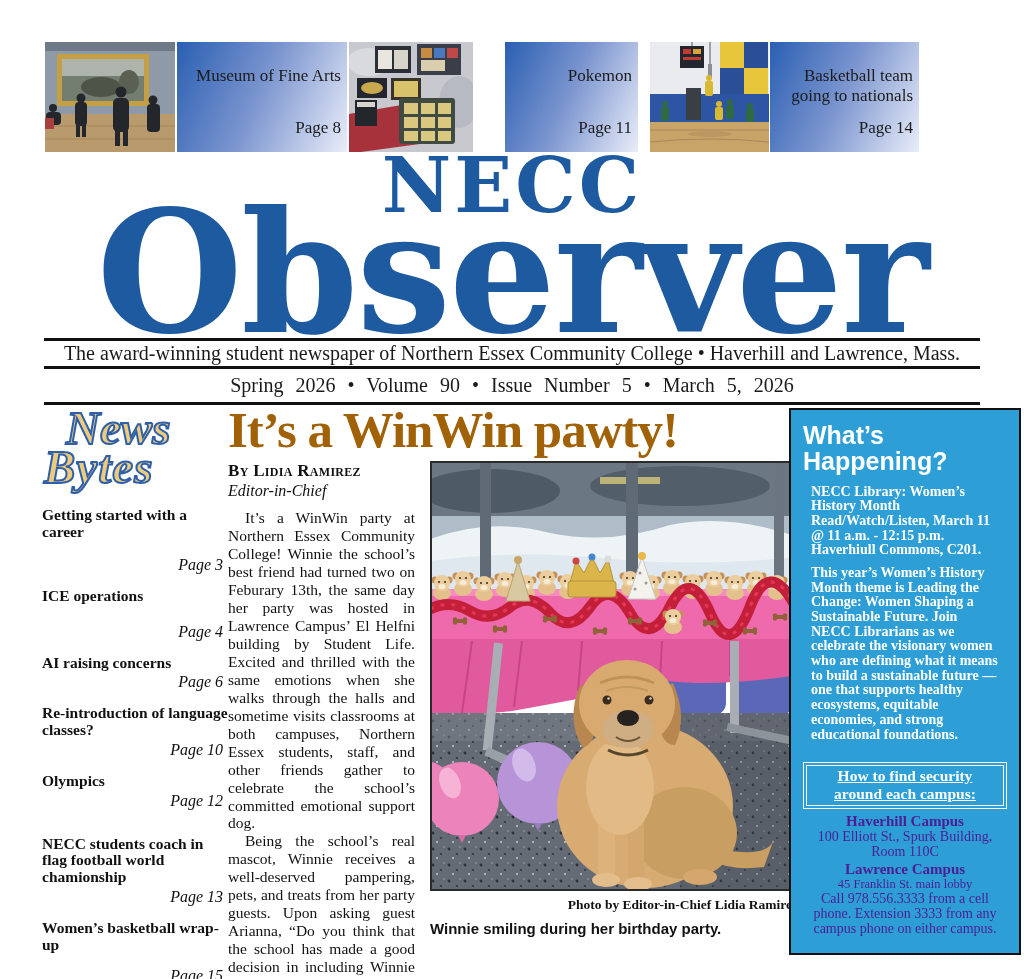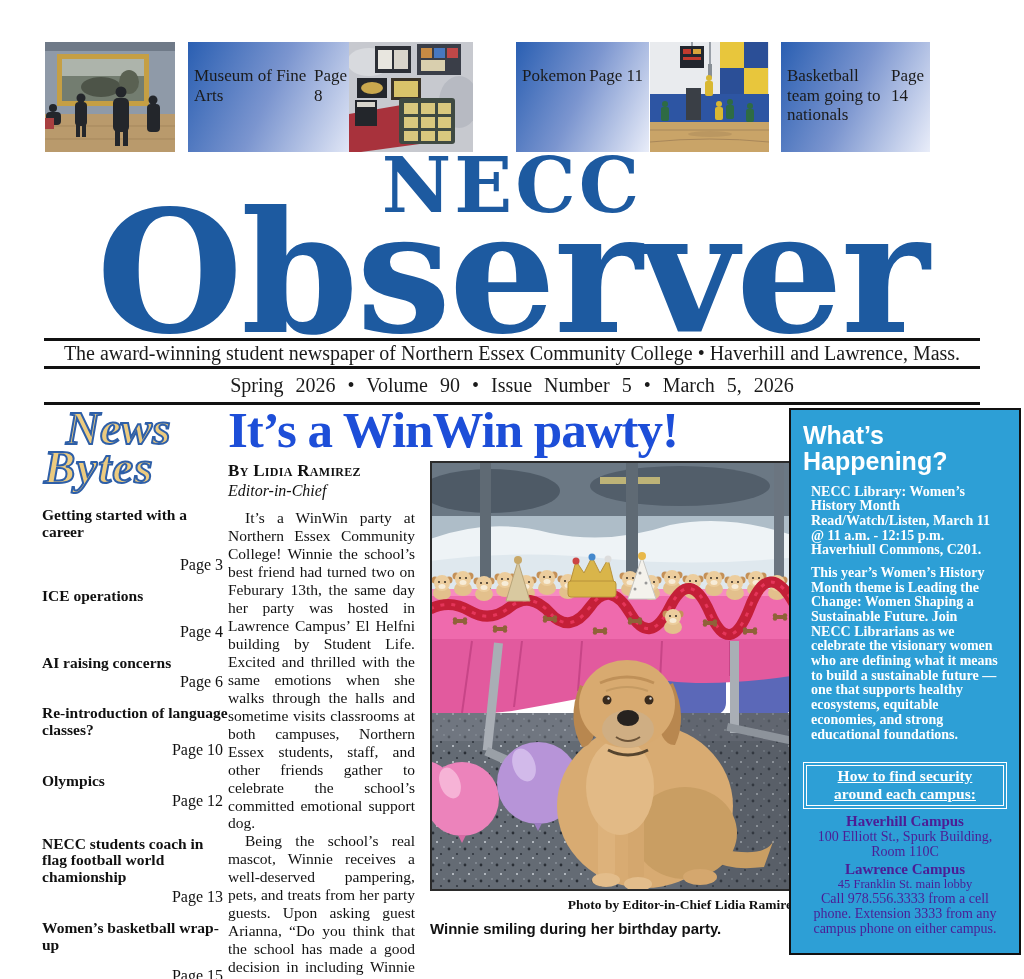--- a/index.html
+++ b/index.html
@@ -4,23 +4,23 @@
 <style>
   html,body{margin:0;padding:0;background:#fff;}
   .page{position:relative;width:1024px;height:979px;background:#fff;overflow:hidden;
         font-family:"Liberation Serif", serif;color:#111;}
 
   
   .banner{position:absolute;top:42px;left:0;width:1024px;height:110px;}
   .cell{position:absolute;top:0;height:110px;overflow:hidden;}
   .cell svg{display:block;width:100%;height:100%;}
   .teaser{background:linear-gradient(115deg,#2a5fb2 0%,#7b95cf 48%,#e9edf9 100%);
-          display:flex;justify-content:space-between;
-          box-sizing:border-box;padding:24px 6px 12px;text-align:left;
-          font-size:17px;color:#1b1b1b;line-height:1.15;margin-left:11px;}
+          display:flex;flex-direction:column;justify-content:space-between;
+          box-sizing:border-box;padding:24px 6px 12px;text-align:right;
+          font-size:17px;color:#1b1b1b;line-height:1.15;}
   .teaser .t-page{padding-bottom:2px;}
 
   
   .masthead{position:absolute;top:150px;left:0;width:1024px;text-align:center;
             color:#1d5aa0;font-family:"DejaVu Serif", serif;font-weight:bold;}
   .necc{font-size:76px;line-height:.95;letter-spacing:3px;}
   .observer{font-size:168px;line-height:.78;margin-top:-14px;letter-spacing:-2px;}
 
   .tagline-bar{position:absolute;top:338px;left:44px;width:936px;
                border-top:3px solid #111;border-bottom:2px solid #111;
@@ -34,30 +34,30 @@
 
   
   .news-bytes{position:absolute;left:42px;top:2px;width:187px;}
   .nb-logo{font-style:italic;font-weight:bold;font-size:47px;line-height:.92;
            color:#eccb7f;-webkit-text-stroke:2px #2e5fa8;}
   .nb-l1{margin-left:24px;}
   .nb-l2{margin-top:-4px;margin-left:2px;letter-spacing:1px;}
   .nb-list{margin-top:18px;}
   .nb-item{display:flex;flex-direction:column;margin-bottom:14px;}
   .nb-title{font-weight:bold;font-size:15.5px;line-height:1.08;}
-  .nb-page{align-self:flex-end;font-size:16px;margin-right:6px;margin-top:2px;}
+  .nb-page{align-self:flex-end;font-size:16px;margin-right:6px;margin-top:2px;font-style:italic;}
   .nb-item:nth-of-type(1) .nb-page{margin-top:15px;}
   .nb-item:nth-of-type(2) .nb-page{margin-top:18px;}
   .nb-item:nth-of-type(5){margin-bottom:26px;}
   .nb-item:nth-of-type(7) .nb-page{margin-top:14px;}
 
   
   .article{position:absolute;left:228px;top:0;width:557px;}
   .headline{font-weight:bold;font-size:51px;line-height:1.0;letter-spacing:-1px;
-            white-space:nowrap;color:#1d4ed8;}
+            white-space:nowrap;color:#a16207;}
   .article-flex{display:flex;margin-top:5px;}
   .left-col{width:187px;flex:0 0 187px;}
   .byline{font-weight:bold;font-size:17px;font-variant:small-caps;letter-spacing:.3px;}
   .byrole{font-style:italic;font-size:16px;margin-top:1px;}
   .body-text{margin-top:9px;text-align:justify;font-size:15.5px;line-height:1.16;}
   .body-text p{margin:0;text-indent:17px;}
   .figure{margin-left:15px;width:368px;}
   .photo-frame{width:368px;height:430px;}
   .photo-frame svg{display:block;width:100%;height:100%;}
   .credit{text-align:right;font-weight:bold;font-size:13.5px;margin-top:6px;}

